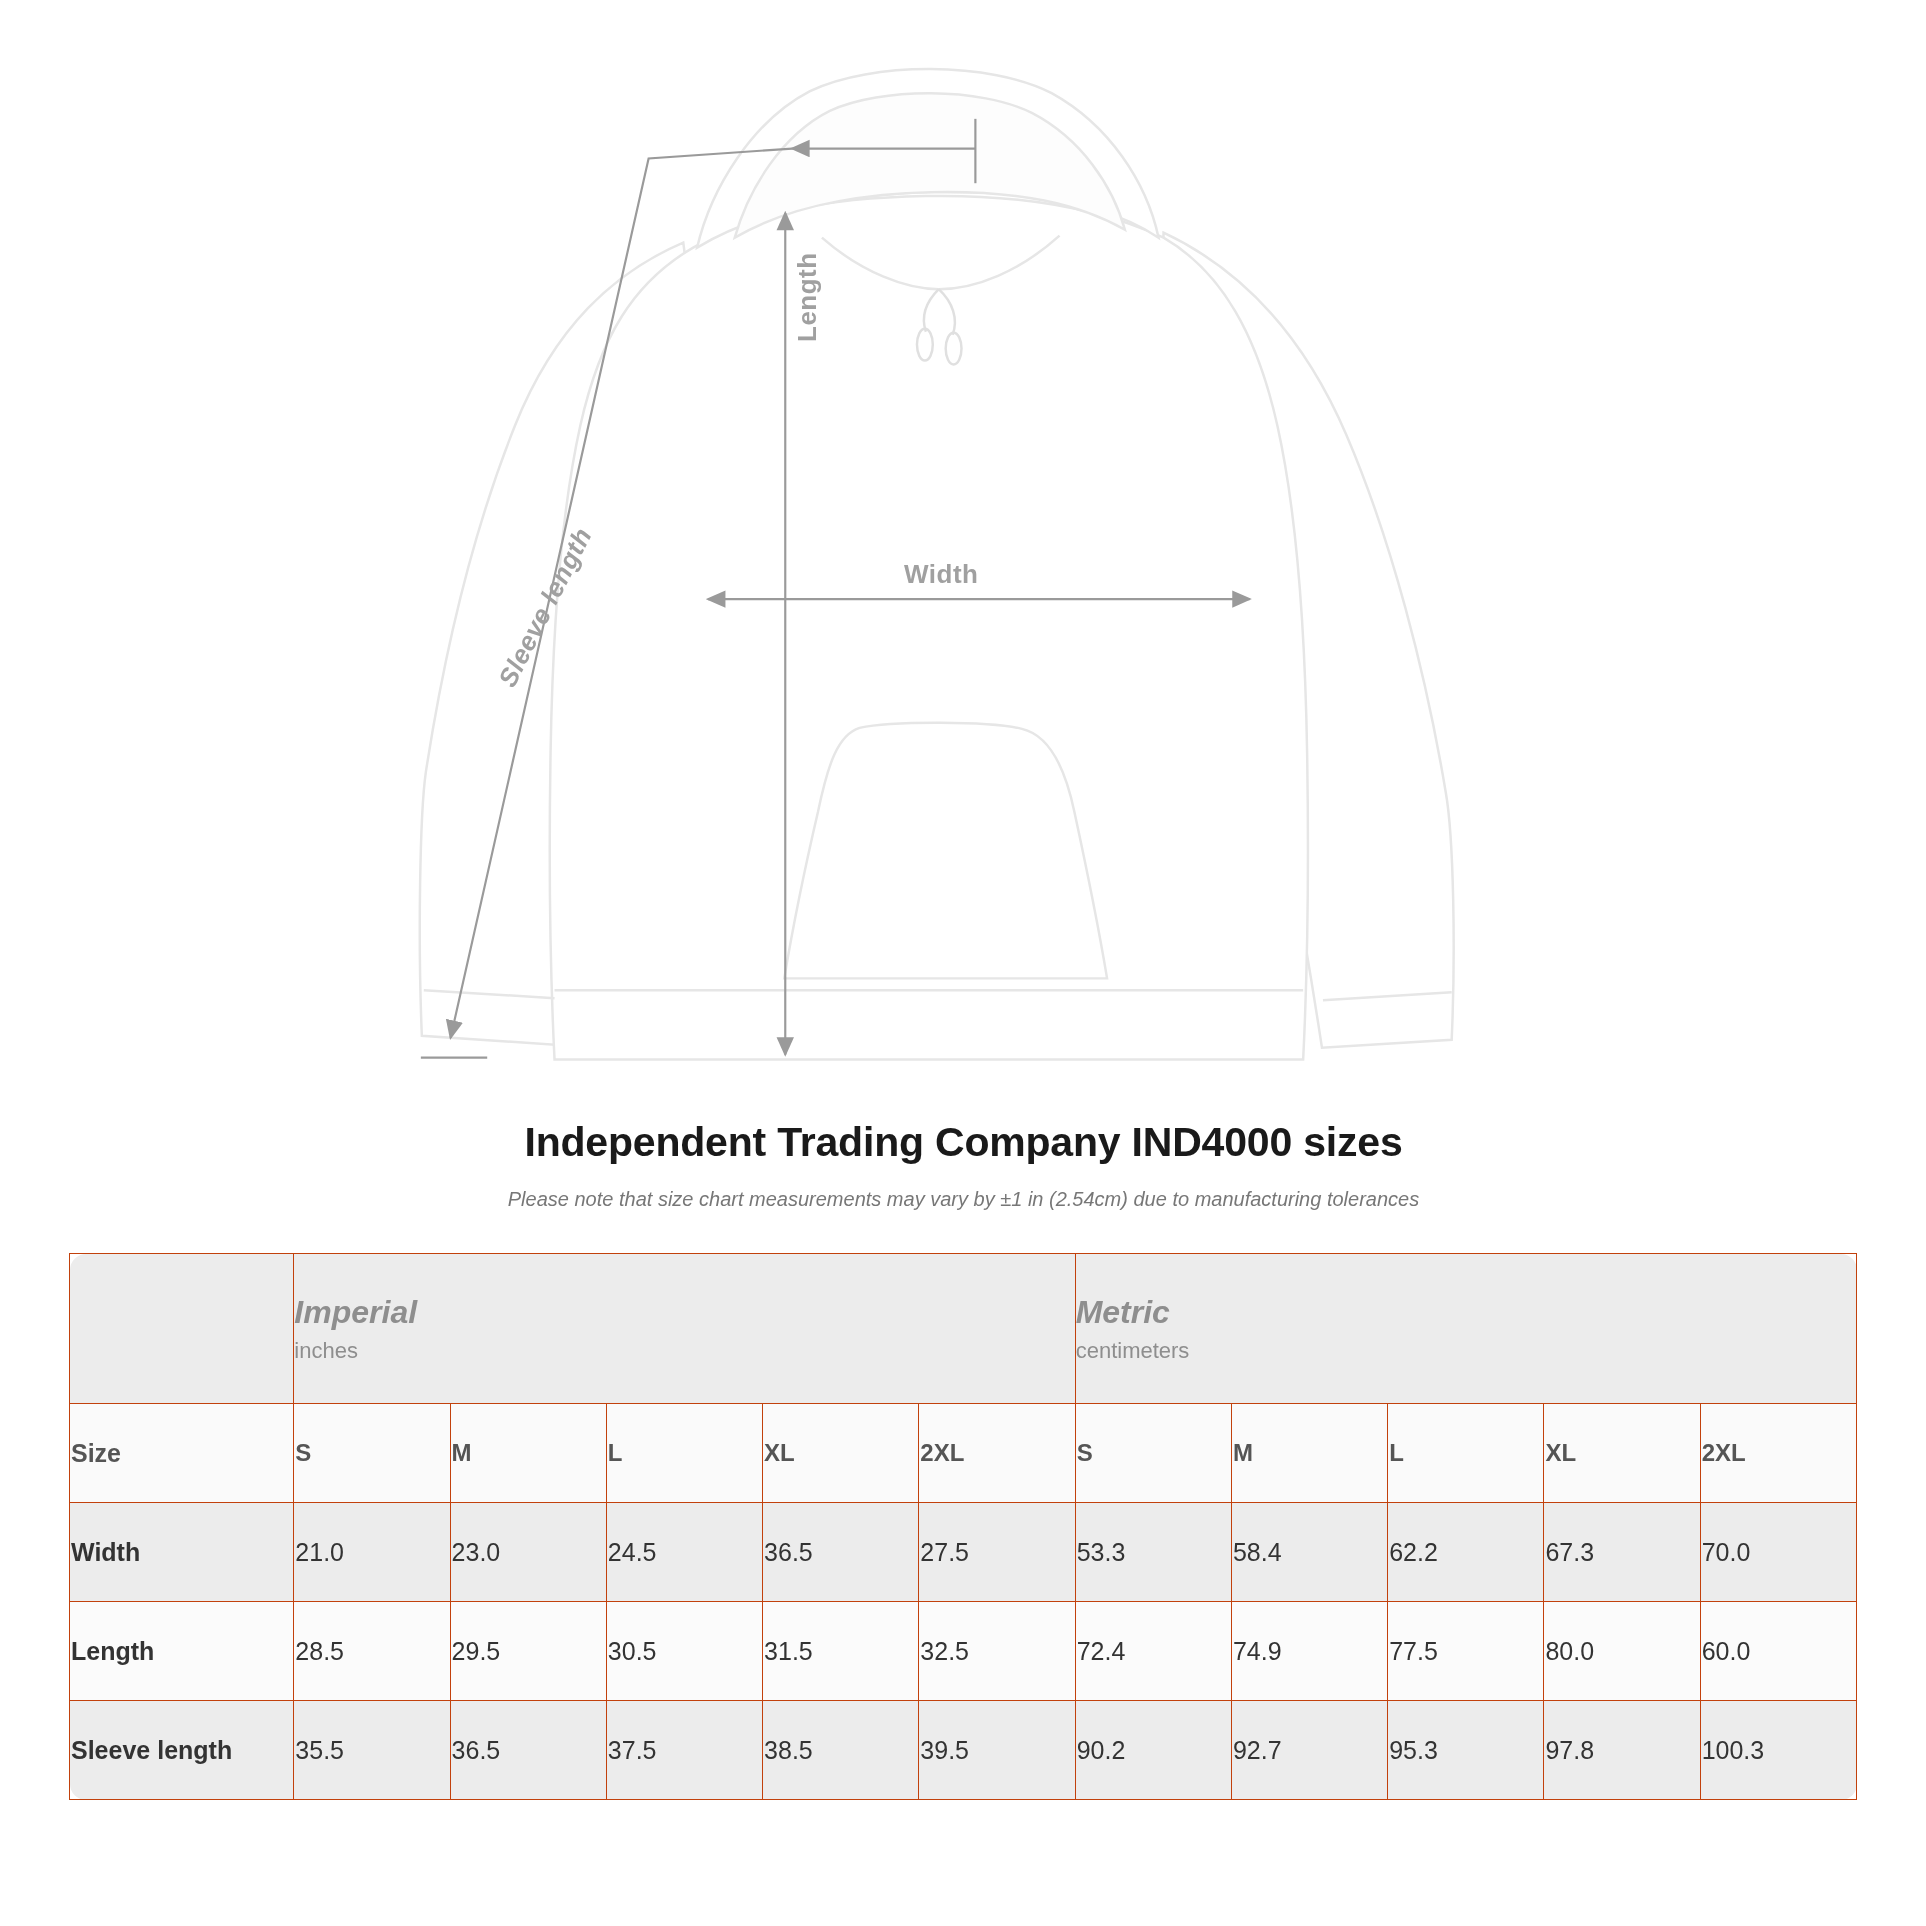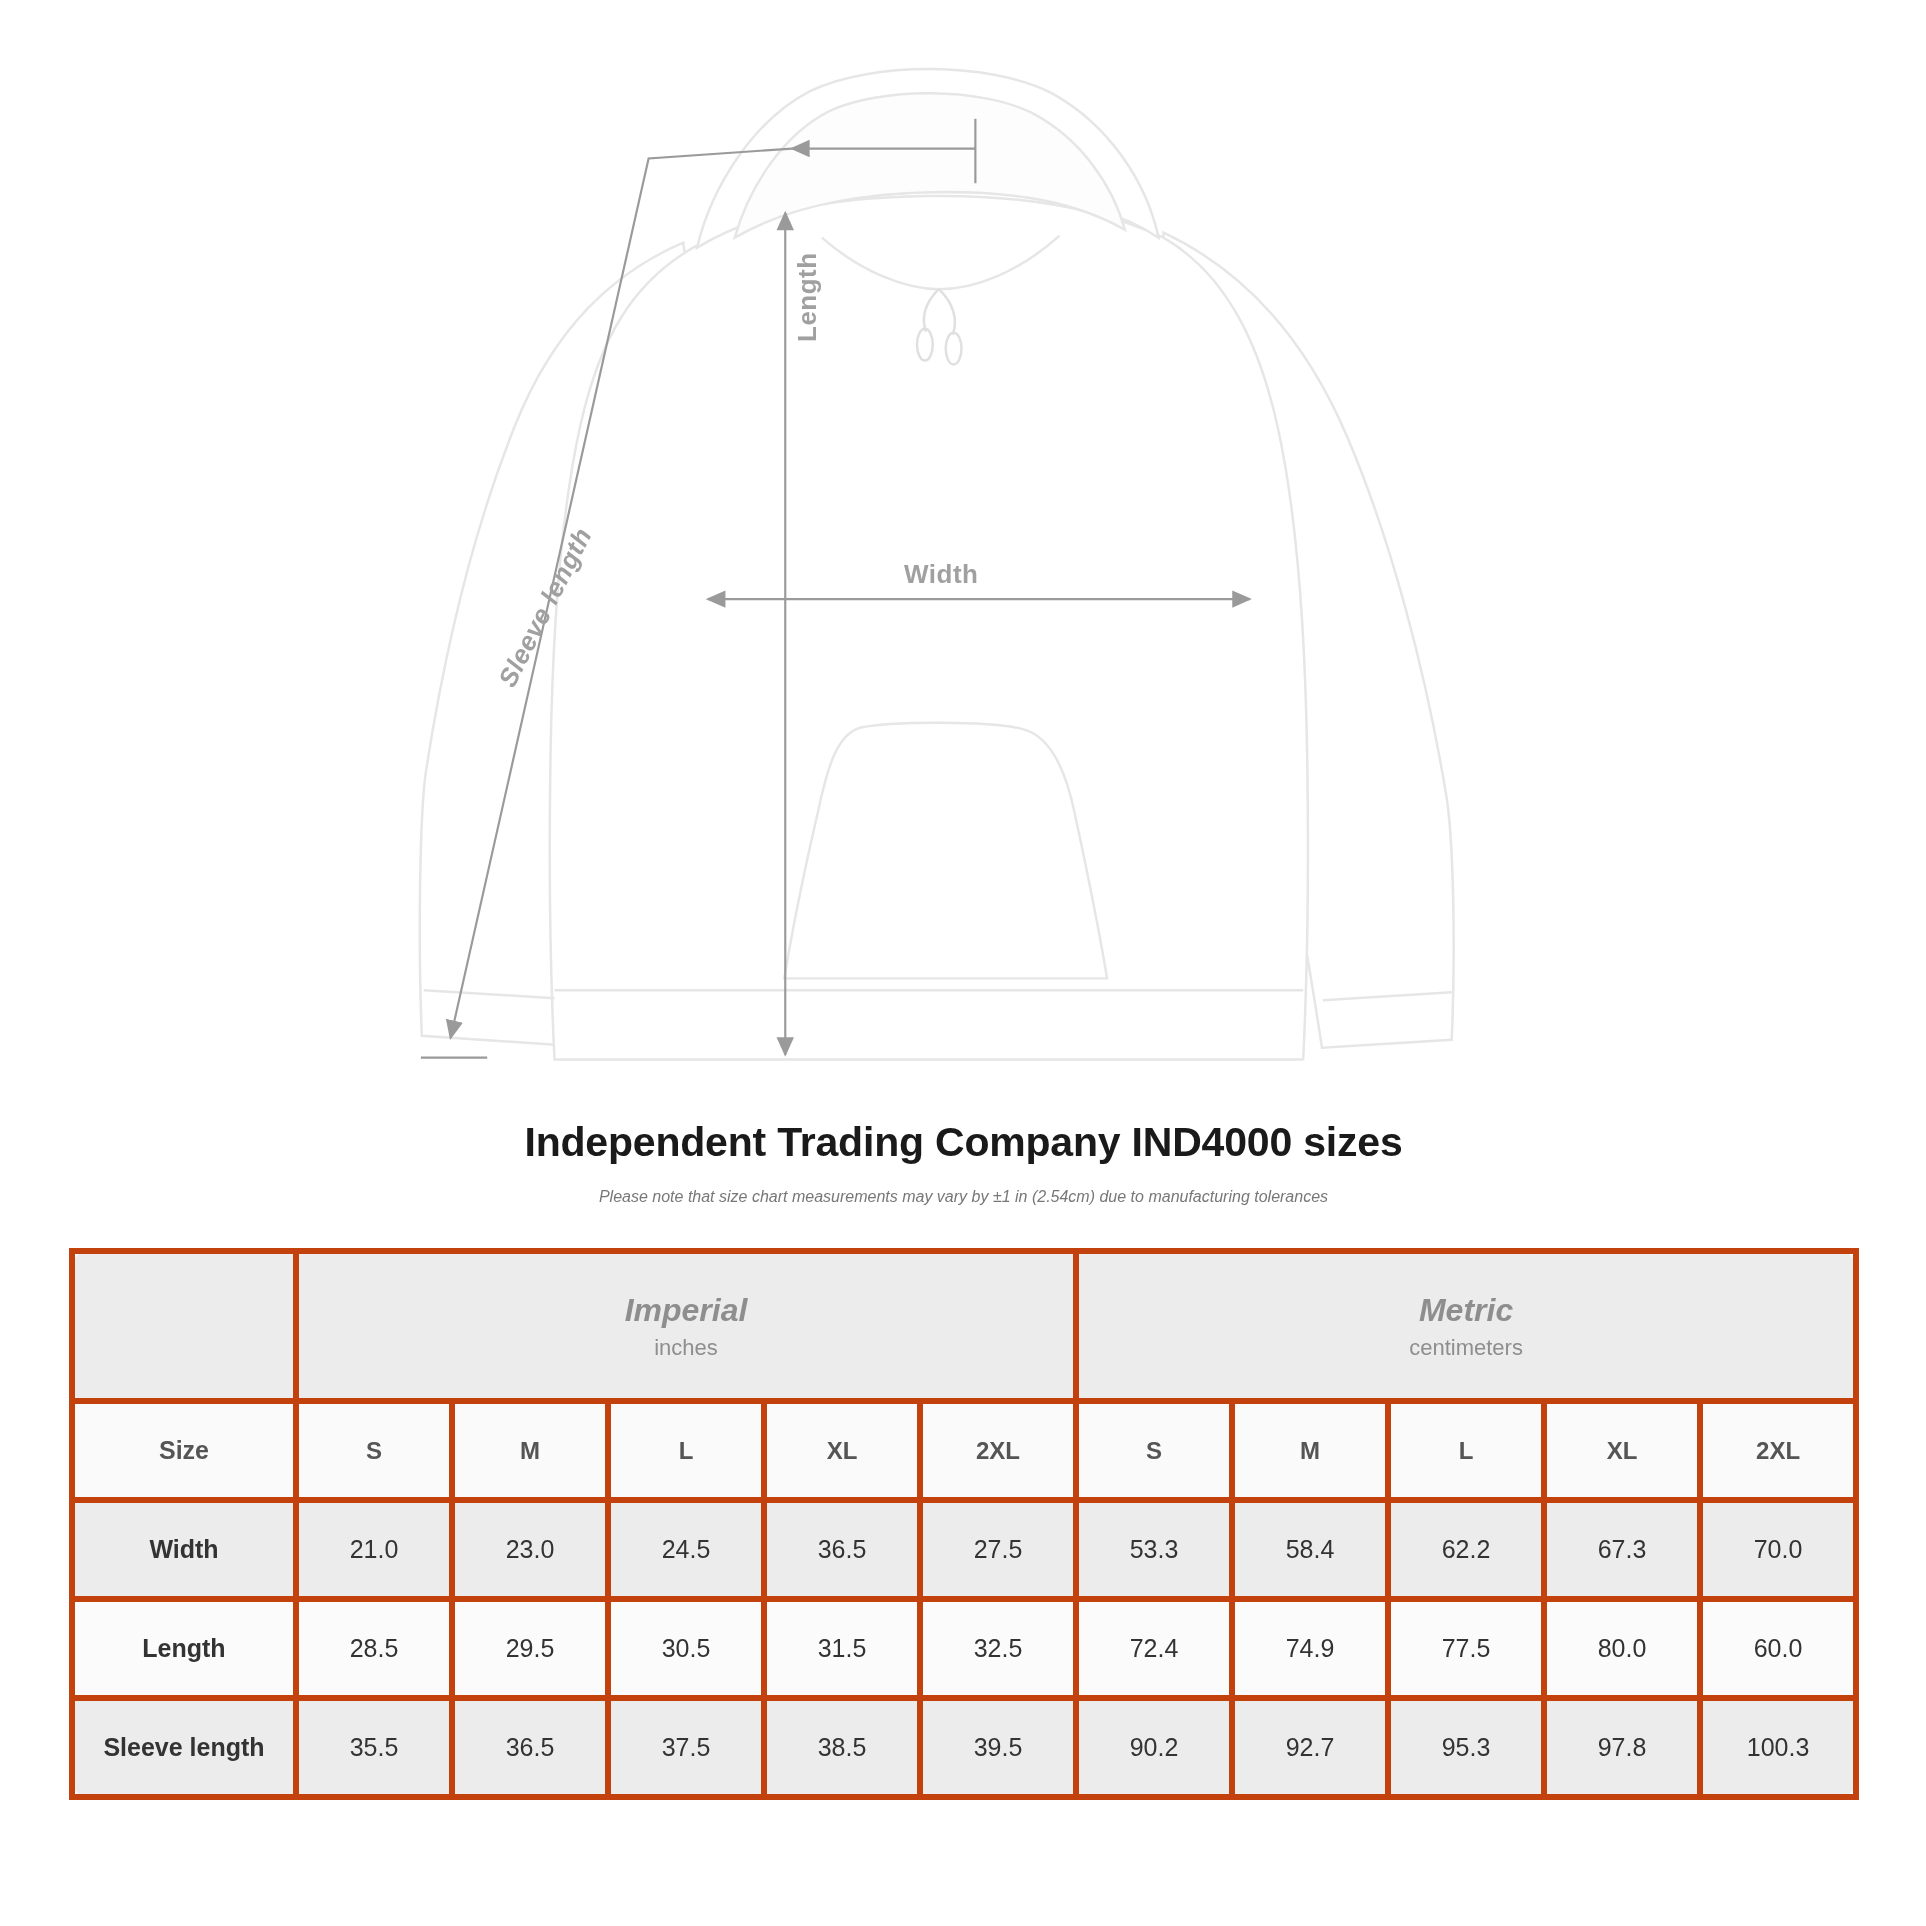--- a/index.html
+++ b/index.html
@@ -64,38 +64,38 @@
     padding: 0 78px;
   }
   .chart-title {
     font-size: 41px;
     font-weight: bold;
     color: #1a1a1a;
     margin: 0 0 22px 0;
     letter-spacing: -0.2px;
   }
   .chart-note {
-    font-size: 16px;
+    font-size: 20px;
     font-style: italic;
     color: #777777;
     margin: 0;
   }
 
   
   .table-wrap {
     margin: 42px 69px 0 69px;
   }
   table.size-table {
     width: 1788px;
     border-collapse: collapse;
     table-layout: fixed;
   }
   table.size-table td, table.size-table th {
-    border: 6px solid #c2410c;
-    text-align: center;
+    border: 1px solid #c2410c;
+    text-align: left;
     vertical-align: middle;
   }
   .unit-head {
     background: #ececec;
     height: 150px;
     padding: 0;
   }
   .unit-head:first-child {
     border-top-left-radius: 16px;
   }

